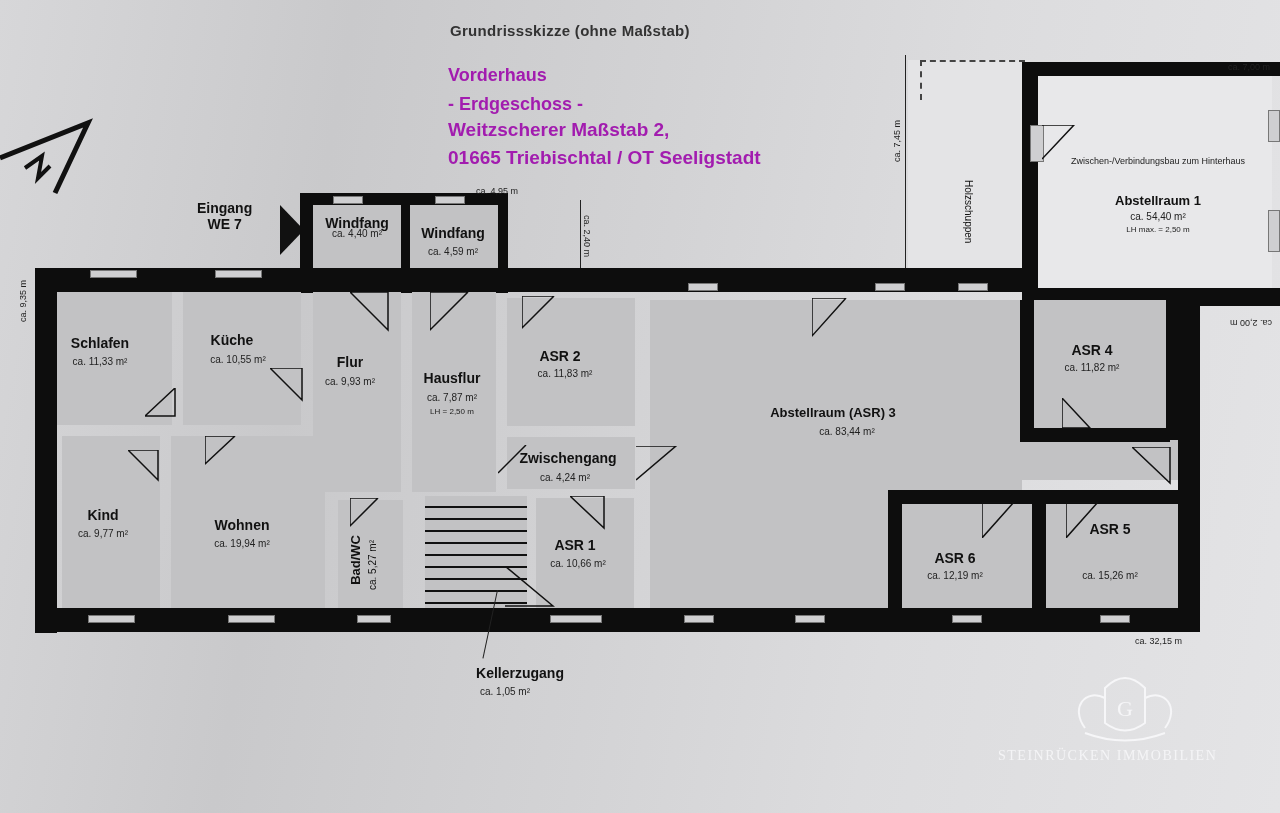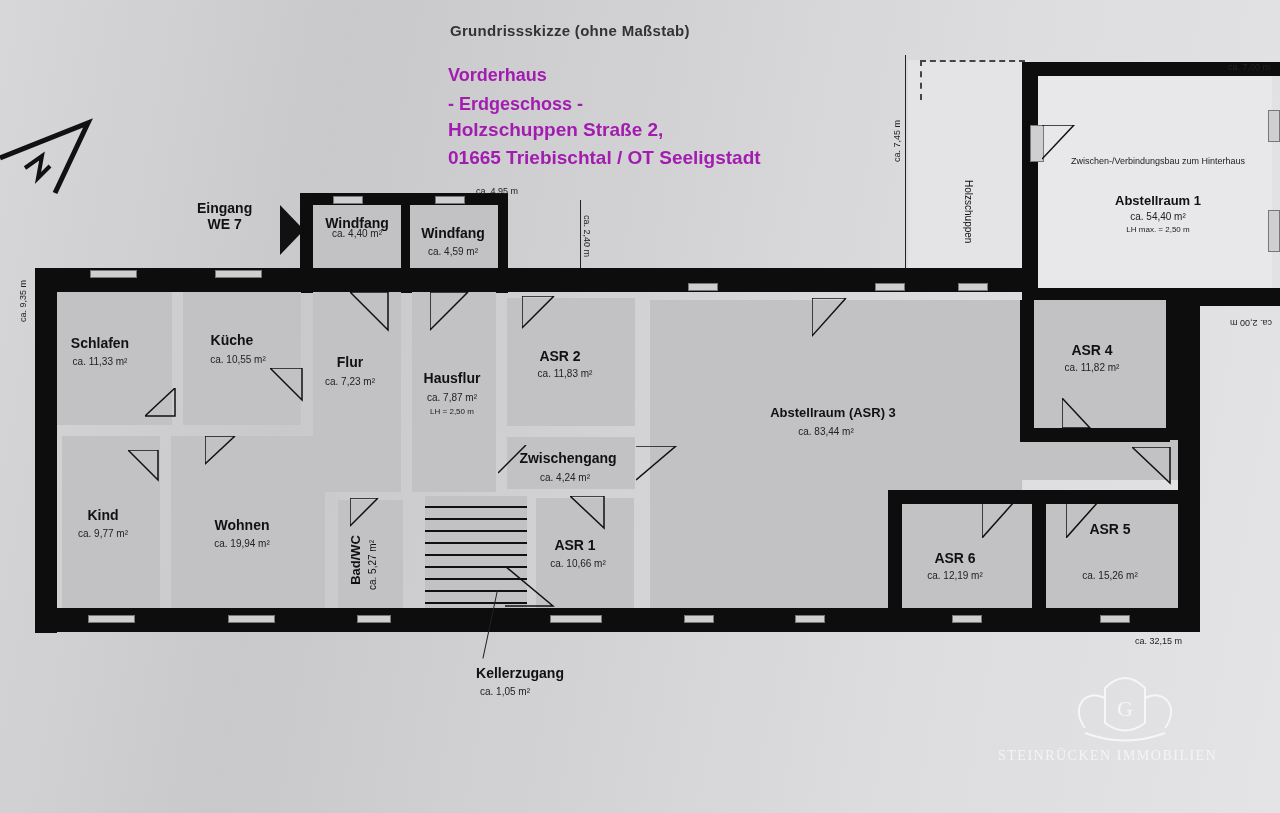--- a/index.html
+++ b/index.html
@@ -19,21 +19,21 @@
   .win{position:absolute;background:#cfcfd1;border:1px solid #777;}
   .stairs{position:absolute;background:repeating-linear-gradient(180deg,#c2c2c4 0,#c2c2c4 10px,#111 10px,#111 12px);}
   .watermark{position:absolute;color:#f4f4f6;font-family:"Liberation Serif",serif;letter-spacing:1.5px;font-size:14px;white-space:nowrap;}
 </style>
 </head>
 <body>
 
 <div class="abs title" style="left:450px;top:22px;">Grundrissskizze (ohne Maßstab)</div>
 <div class="abs hdr" style="left:448px;top:64px;">Vorderhaus</div>
 <div class="abs hdr" style="left:448px;top:93px;">- Erdgeschoss -</div>
-<div class="abs hdr" style="left:448px;top:118px;font-size:19px;">Holzschuppen Straße 2,</div>
+<div class="abs hdr" style="left:448px;top:118px;font-size:19px;">Weitzscherer Maßstab 2,</div>
 <div class="abs hdr" style="left:448px;top:146px;font-size:19px;">01665 Triebischtal / OT Seeligstadt</div>
 
 <svg class="abs" style="left:0;top:118px;" width="100" height="80">
   <polyline points="0,40 88,5 55,75" fill="none" stroke="#111" stroke-width="5"></polyline>
   <polyline points="25,50 42,38 38,60 50,48" fill="none" stroke="#111" stroke-width="4"></polyline>
 </svg>
 
 <div class="abs" style="left:197px;top:200px;text-align:center;font-weight:bold;font-size:14px;line-height:16px;">
   <div>Eingang</div>
   <div>WE 7</div>
@@ -174,38 +174,38 @@
   </svg>
 <svg class="abs" style="left:505px;top:566px;" width="50" height="42">
     <polyline points="0,0 48,40 0,40" fill="none" stroke="#111" stroke-width="1.5"></polyline>
   </svg>
 
 <div class="rname" style="left:100px;top:335px;">Schlafen</div>
 <div class="rarea" style="left:100px;top:356px;">ca. 11,33 m²</div>
 <div class="rname" style="left:232px;top:332px;">Küche</div>
 <div class="rarea" style="left:238px;top:354px;">ca. 10,55 m²</div>
 <div class="rname" style="left:350px;top:354px;">Flur</div>
-<div class="rarea" style="left:350px;top:376px;">ca. 7,23 m²</div>
+<div class="rarea" style="left:350px;top:376px;">ca. 9,93 m²</div>
 <div class="rname" style="left:452px;top:370px;">Hausflur</div>
 <div class="rarea" style="left:452px;top:392px;text-align:right;">ca. 7,87 m²</div>
 <div class="rsub" style="left:452px;top:407px;">LH = 2,50 m</div>
 <div class="rname" style="left:560px;top:348px;">ASR 2</div>
 <div class="rarea" style="left:565px;top:368px;">ca. 11,83 m²</div>
 <div class="rname" style="left:568px;top:450px;">Zwischengang</div>
 <div class="rarea" style="left:565px;top:472px;">ca. 4,24 m²</div>
 <div class="rname" style="left:103px;top:507px;">Kind</div>
 <div class="rarea" style="left:103px;top:528px;">ca. 9,77 m²</div>
 <div class="rname" style="left:242px;top:517px;">Wohnen</div>
 <div class="rarea" style="left:242px;top:538px;">ca. 19,94 m²</div>
 <div class="abs" style="left:348px;top:535px;font-weight:bold;font-size:13px;writing-mode:vertical-rl;transform:rotate(180deg);">Bad/WC</div>
 <div class="abs" style="left:367px;top:540px;font-size:10px;writing-mode:vertical-rl;transform:rotate(180deg);">ca. 5,27 m²</div>
 <div class="rname" style="left:575px;top:537px;">ASR 1</div>
 <div class="rarea" style="left:578px;top:558px;">ca. 10,66 m²</div>
 <div class="rname" style="left:833px;top:405px;font-size:13px;">Abstellraum (ASR) 3</div>
-<div class="rarea" style="left:826px;top:426px;">ca. 83,44 m²</div>
+<div class="rarea" style="left:847px;top:426px;">ca. 83,44 m²</div>
 <div class="rname" style="left:1092px;top:342px;">ASR 4</div>
 <div class="rarea" style="left:1092px;top:362px;">ca. 11,82 m²</div>
 <div class="rname" style="left:955px;top:550px;">ASR 6</div>
 <div class="rarea" style="left:955px;top:570px;">ca. 12,19 m²</div>
 <div class="rname" style="left:1110px;top:521px;">ASR 5</div>
 <div class="rarea" style="left:1110px;top:570px;">ca. 15,26 m²</div>
 
 <div class="abs" style="left:497px;top:590px;height:70px;border-left:1.5px solid #222;transform:rotate(12deg);transform-origin:top;"></div>
 <div class="rname" style="left:520px;top:665px;">Kellerzugang</div>
 <div class="rarea" style="left:505px;top:686px;">ca. 1,05 m²</div>

